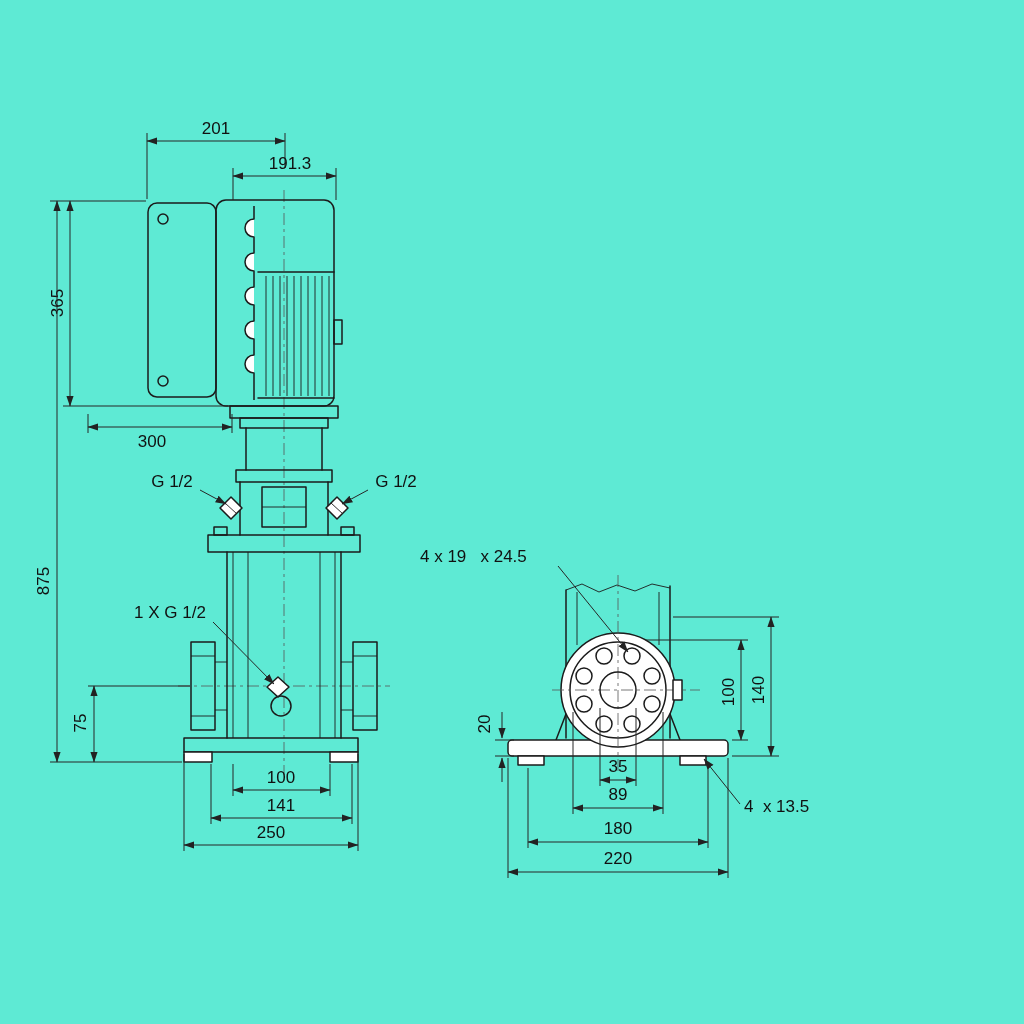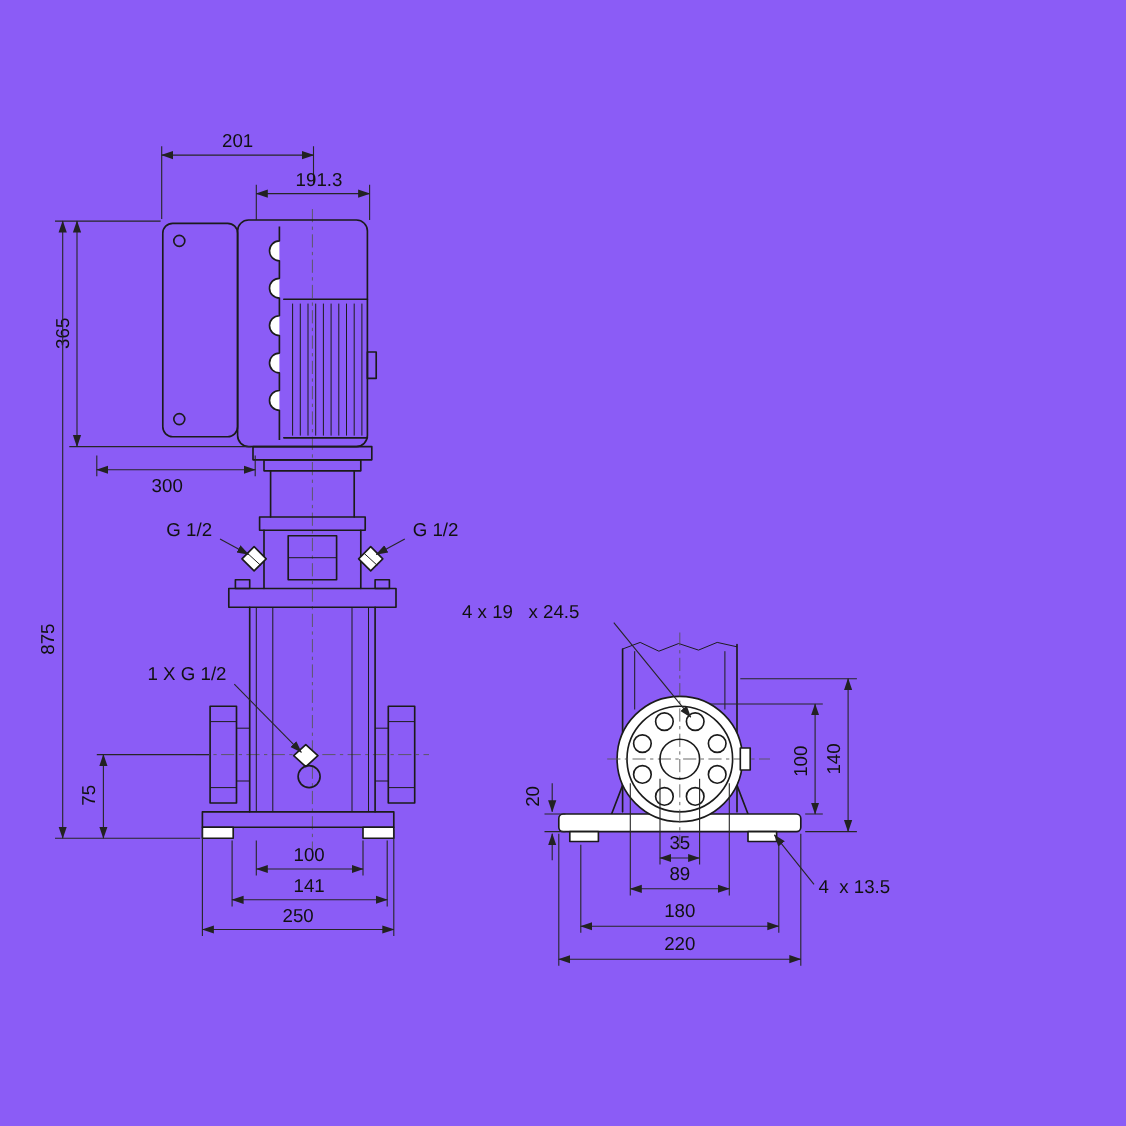--- a/index.html
+++ b/index.html
@@ -1,16 +1,16 @@
 <!DOCTYPE html>
 <html><head>
 <meta charset="utf-8">
 <style>
   html,body{margin:0;padding:0;background:#ffffff;}
-  #stage{position:relative;width:1024px;height:1024px;background:#8b5cf6;overflow:hidden;}
+  #stage{position:relative;width:1024px;height:1024px;background:#5eead4;overflow:hidden;}
   svg{display:block;}
   .ln{fill:none;stroke:#1b1b1b;stroke-width:1.5;stroke-linecap:round;stroke-linejoin:round;}
   .lnf{fill:#ffffff;stroke:#1b1b1b;stroke-width:1.5;stroke-linejoin:round;}
   .thin{fill:none;stroke:#1b1b1b;stroke-width:0.9;}
   .dim{fill:none;stroke:#262626;stroke-width:1;}
   .cl{fill:none;stroke:#555555;stroke-width:0.8;stroke-dasharray:12 4 3 4;}
   text{font-family:"Liberation Sans",sans-serif;font-size:17px;fill:#111111;}
   .mid{text-anchor:middle;}
 </style>
 </head>

